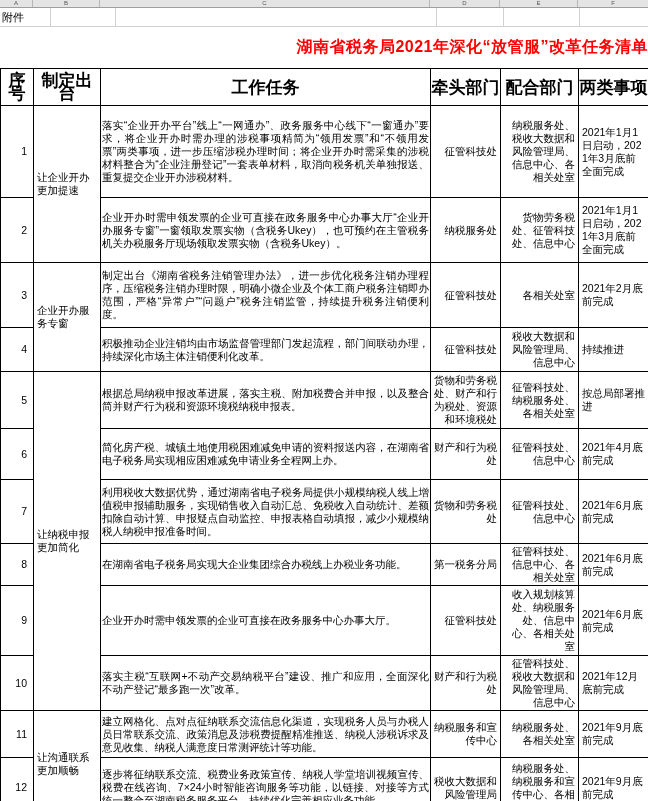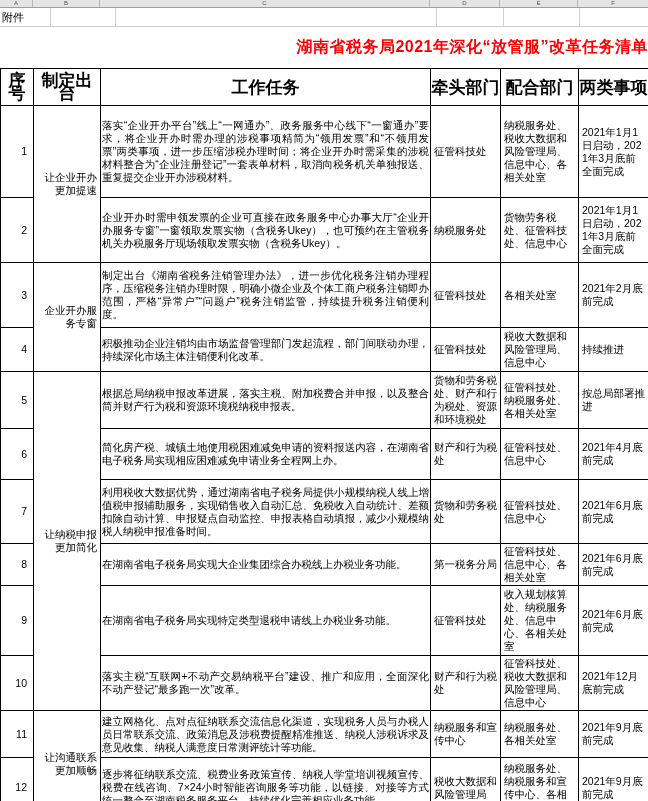--- a/index.html
+++ b/index.html
@@ -21,23 +21,23 @@
   .title-band { height:41px; display:flex; align-items:center; justify-content:flex-end; }
   .sheet-title { color:var(--title-color,#ff0000); font-weight:bold; font-size:16px;
     letter-spacing:0.5px; }
 
   
   table.task-table { border-collapse:collapse; table-layout:fixed; width:648px; }
   .task-table th, .task-table td { border:1px solid #000; vertical-align:middle;
     font-size:10.5px; line-height:13px; color:#000; overflow:hidden; }
   .task-table th { font-weight:bold; font-size:17px; text-align:center; height:37px; }
   .c-no { text-align:right; padding-right:6px; }
-  .c-goal { text-align:right; padding:1px 3px; word-break:break-all; }
+  .c-goal { text-align:left; padding:1px 3px; word-break:break-all; }
   .c-task { text-align:justify; padding:1px 1px; word-break:break-all; }
-  .c-lead, .c-support { text-align:left; padding:1px 3px; word-break:break-all; }
+  .c-lead, .c-support { text-align:right; padding:1px 3px; word-break:break-all; }
   .c-deadline { text-align:left; padding:1px 3px; word-break:break-all;
     color:var(--deadline-color,#943634); }
 </style>
 </head>
 <body>
 
 <div class="col-strip">
   <div class="col" style="width:33px">A</div>
   <div class="col" style="width:67px">B</div>
   <div class="col" style="width:330px">C</div>
@@ -133,21 +133,21 @@
       </tr>
       <tr style="height: 42px;">
         <td class="c-no">8</td>
         <td class="c-task">在湖南省电子税务局实现大企业集团综合办税线上办税业务功能。</td>
         <td class="c-lead">第一税务分局</td>
         <td class="c-support">征管科技处、信息中心、各相关处室</td>
         <td class="c-deadline">2021年6月底前完成</td>
       </tr>
       <tr style="height: 70px;">
         <td class="c-no">9</td>
-        <td class="c-task">在湖南省电子税务局实现特定类型退税申请线上办税业务功能。</td>
+        <td class="c-task">企业开办时需申领发票的企业可直接在政务服务中心办事大厅。</td>
         <td class="c-lead">征管科技处</td>
         <td class="c-support">收入规划核算处、纳税服务处、信息中心、各相关处室</td>
         <td class="c-deadline">2021年6月底前完成</td>
       </tr>
       <tr style="height: 53px;">
         <td class="c-no">10</td>
         <td class="c-task">落实主税“互联网+不动产交易纳税平台”建设、推广和应用，全面深化不动产登记“最多跑一次”改革。</td>
         <td class="c-lead">财产和行为税处</td>
         <td class="c-support">征管科技处、税收大数据和风险管理局、信息中心</td>
         <td class="c-deadline">2021年12月底前完成</td>

